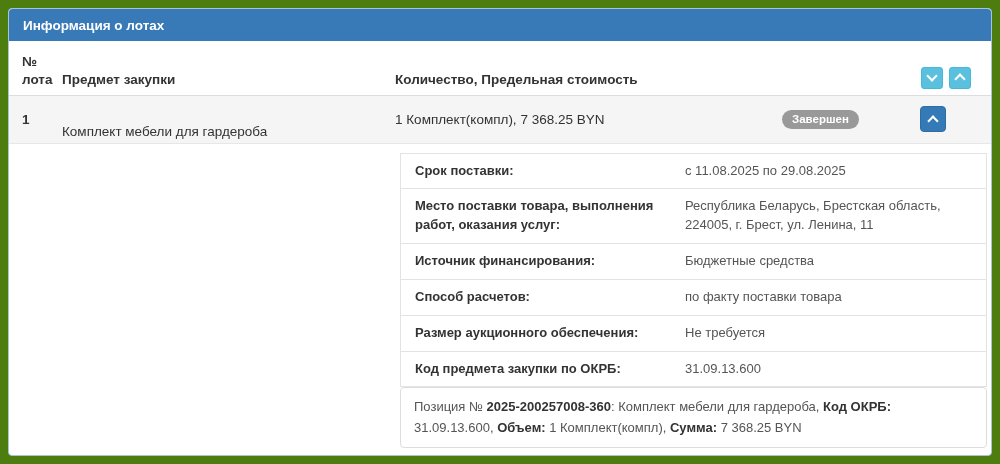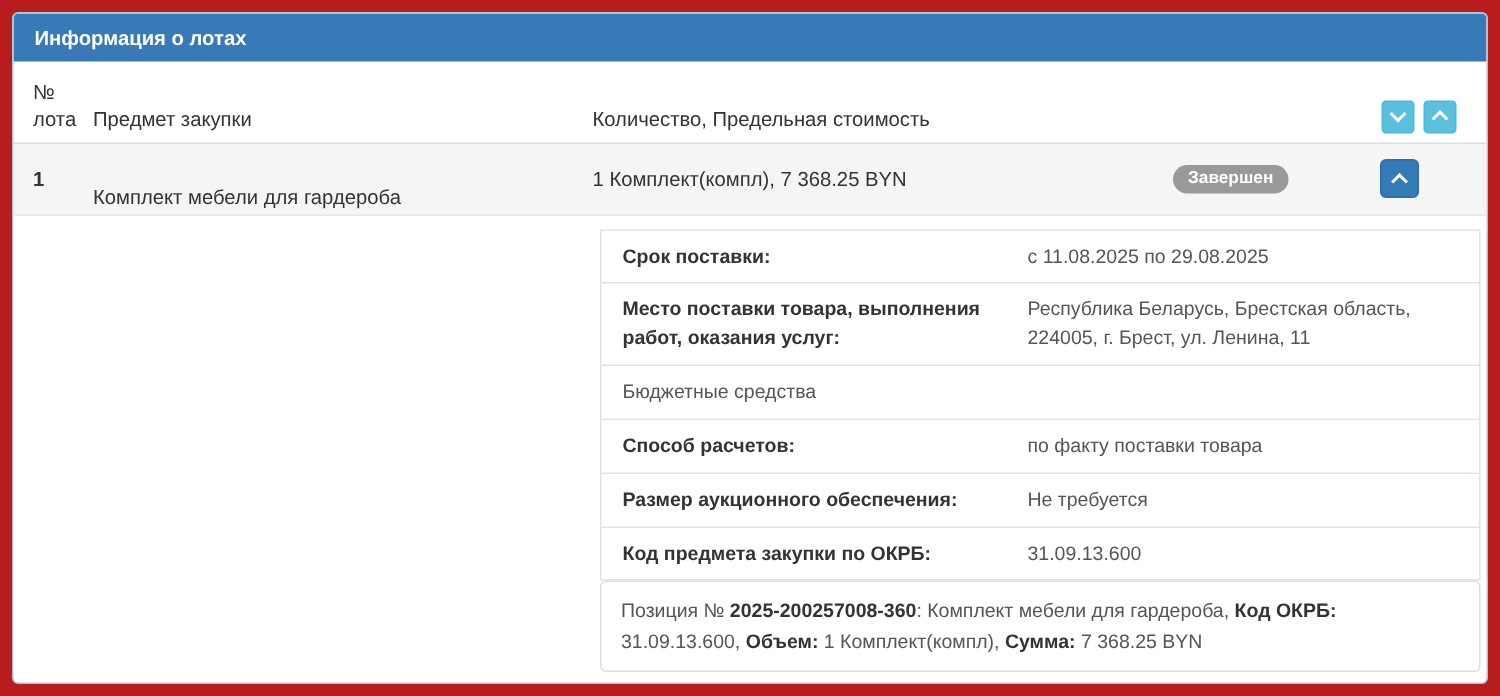--- a/index.html
+++ b/index.html
@@ -1,27 +1,27 @@
 <!DOCTYPE html>
 <html style="--header-bg: #3879b7; --info-button: #5bc0de; --primary-button: #337ab7; --badge-bg: #999999;"><head>
 <meta charset="utf-8">
 <style>
   * { margin:0; padding:0; box-sizing:border-box; }
   html,body { width:1000px; height:464px; background:#fff;
     font-family:"Liberation Sans", sans-serif; color:#333; }
-  .page { position:relative; width:1000px; height:464px; background:#b91c1c; overflow:hidden; }
+  .page { position:relative; width:1000px; height:464px; background:#4d7c0f; overflow:hidden; }
 
   .panel { position:absolute; left:8px; top:8px; width:984px; height:448px;
     border:1px solid #a9c3d9; border-radius:4px; background:#fff; overflow:hidden; }
 
   .panel-heading { background:var(--header-bg,#3879b7); color:#fff; font-weight:700;
     font-size:13.5px; padding:9px 14px 8px 14px; border-radius:3px 3px 0 0; }
 
   .thead { display:flex; align-items:flex-end; padding:6px 20px 6px 13px;
-    border-bottom:1px solid #ddd; font-weight:400; font-size:13.5px; line-height:1.3; }
+    border-bottom:1px solid #ddd; font-weight:700; font-size:13.5px; line-height:1.3; }
   .col-num { width:40px; }
   .col-subject { width:333px;margin-top:24px; }
   .col-qty { width:387px; }
   .col-status { width:130px; }
   .col-actions { flex:1; display:flex; justify-content:flex-end; gap:6px; align-items:flex-end; }
 
   .lot-row { display:flex; align-items:center; background:#f5f5f5;
     padding:4px 20px 4px 13px; border-bottom:1px solid #e7e7e7;
     font-size:13.5px; min-height:35px; }
   .lot-row .col-num { font-weight:700; }
@@ -92,20 +92,21 @@
       <div class="detail-table">
         <div class="detail-row">
           <div class="detail-label">Срок поставки:</div>
           <div class="detail-value">с 11.08.2025 по 29.08.2025</div>
         </div>
         <div class="detail-row">
           <div class="detail-label">Место поставки товара, выполнения работ, оказания услуг:</div>
           <div class="detail-value">Республика Беларусь, Брестская область, 224005, г. Брест, ул. Ленина, 11</div>
         </div>
         <div class="detail-row">
+          <div class="detail-label">Источник финансирования:</div>
           <div class="detail-value">Бюджетные средства</div>
         </div>
         <div class="detail-row">
           <div class="detail-label">Способ расчетов:</div>
           <div class="detail-value">по факту поставки товара</div>
         </div>
         <div class="detail-row">
           <div class="detail-label">Размер аукционного обеспечения:</div>
           <div class="detail-value">Не требуется</div>
         </div>

